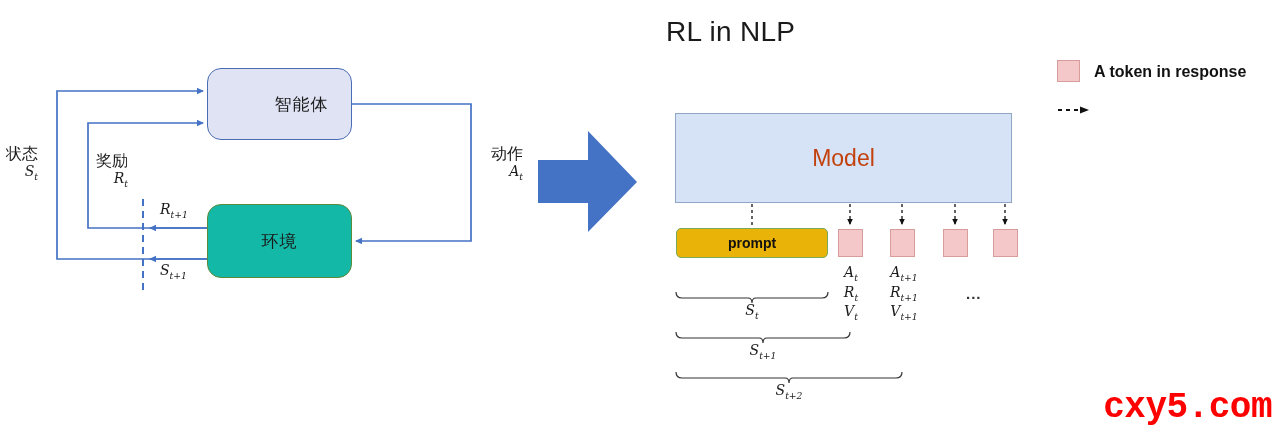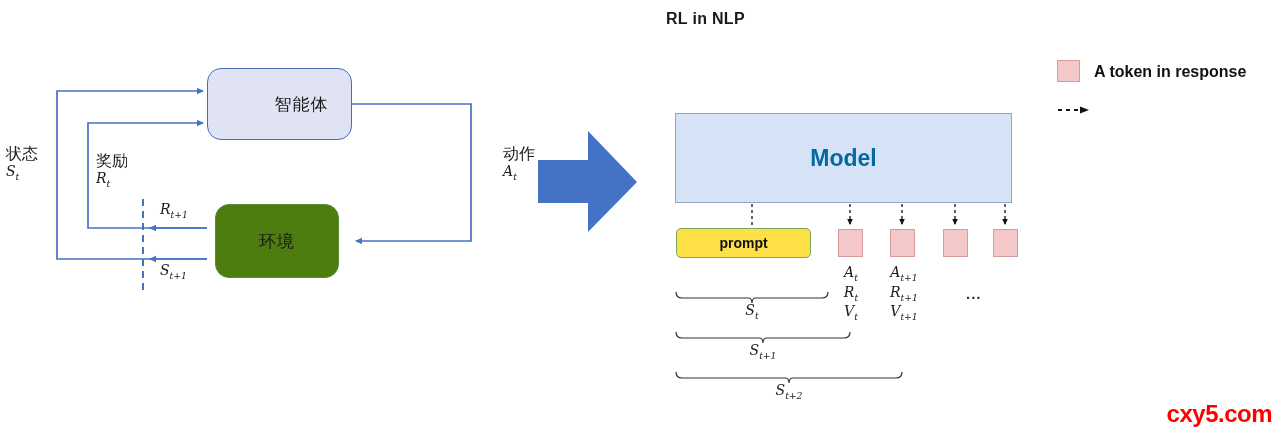--- a/index.html
+++ b/index.html
@@ -41,71 +41,71 @@
     font-size: 17px;
     letter-spacing: 1px;
   }
   #agent-box {
     left: 207px; top: 68px; width: 145px; height: 72px;
     background: #dfe3f3;
     border: 1.5px solid #4a6cb5;
     padding-left: 44px;
   }
   #env-box {
-    left: 215px; top: 204px; width: 124px; height: 74px;
-    background: #4d7c0f;
+    left: 207px; top: 204px; width: 145px; height: 74px;
+    background: #14b8a6;
     border: 1.5px solid #5c8a3c;
   }
 
   .cn-label {
     position: absolute;
     font-size: 16px;
     line-height: 1.15;
-    text-align: left;
+    text-align: right;
     white-space: nowrap;
   }
   .math {
     font-family: "DejaVu Serif", serif;
     font-style: italic;
     font-size: 14px;
     white-space: nowrap;
   }
   .math sub {
     font-size: 0.66em;
     font-style: italic;
   }
 
   
   #rl-title {
     position: absolute;
-    left: 666px; top: 10px;
-    font-size: 16px;
-    font-weight: bold;
+    left: 666px; top: 16px;
+    font-size: 28px;
+    font-weight: normal;
     letter-spacing: 0.3px;
   }
   #model-box {
     position: absolute;
     left: 675px; top: 113px; width: 337px; height: 90px;
     box-sizing: border-box;
     background: #d6e3f7;
     border: 1px solid #8fa6c4;
     display: flex;
     align-items: center;
     justify-content: center;
   }
   #model-label {
     font-size: 23px;
-    font-weight: bold;
-    color: #0369a1;
+    font-weight: normal;
+    color: #c2410c;
   }
   #prompt-box {
     position: absolute;
-    left: 676px; top: 228px; width: 135px; height: 30px;
-    box-sizing: border-box;
-    background: #fde047;
+    left: 676px; top: 228px; width: 152px; height: 30px;
+    box-sizing: border-box;
+    background: #eab308;
     border: 1px solid #7aa95e;
     border-radius: 5px;
     display: flex;
     align-items: center;
     justify-content: center;
   }
   #prompt-label {
     font-size: 14px;
     font-weight: bold;
     color: #111;
@@ -152,23 +152,23 @@
     white-space: nowrap;
   }
   #legend-text-token { left: 1094px; top: 63px; }
   #legend-text-dashed { left: 1094px; top: 104px; }
 
   
   #watermark {
     position: absolute;
     right: 8px;
     bottom: 4px;
-    font-family: Liberation Sans, sans-serif;
+    font-family: Liberation Mono, monospace;
     font-weight: bold;
-    font-size: 24px;
+    font-size: 36px;
     color: #ff0000;
     letter-spacing: -0.5px;
   }
 </style>
 </head>
 <body>
 
 <div class="canvas">
 
   <svg class="layer" viewBox="0 0 1280 432">
@@ -241,21 +241,21 @@
     </div>
   </div>
 
   <div class="cn-label" style="left:96px; top:145px;margin-top:7px;">
     <div>奖励</div>
     <div class="math">
       <span>R</span><sub>t</sub>
     </div>
   </div>
 
-  <div class="cn-label" style="left:503px; top:145px;">
+  <div class="cn-label" style="left:491px; top:145px;">
     <div>动作</div>
     <div class="math">
       <span>A</span><sub>t</sub>
     </div>
   </div>
 
   <div class="math abs" style="left:160px; top:201px;">
     <span>R</span><sub>t+1</sub>
   </div>
 

